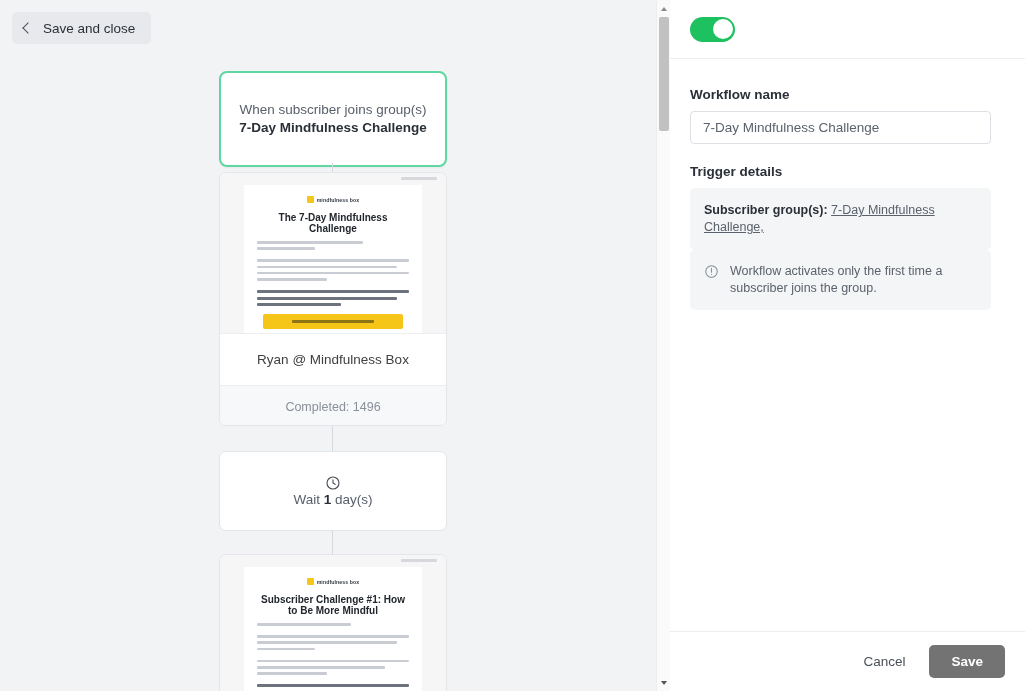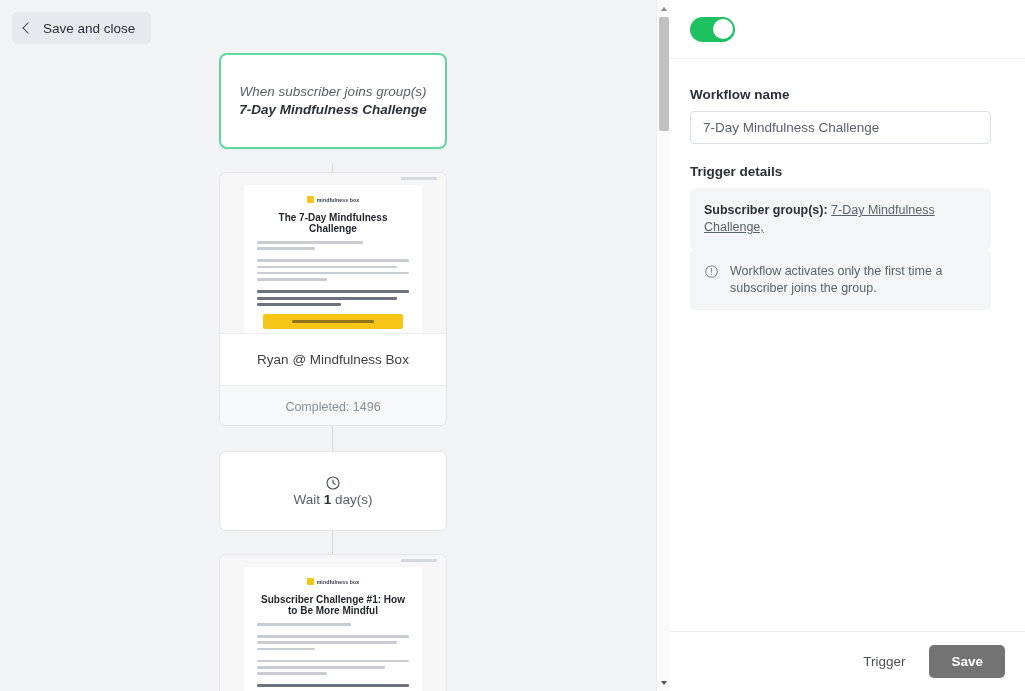--- a/index.html
+++ b/index.html
@@ -33,24 +33,23 @@
 
   .flow{
     position:absolute;left:0;top:0;width:660px;height:691px;
   }
   .node{
     position:absolute;left:219px;width:228px;
     background:#ffffff;border:1px solid #e3e5e9;border-radius:7px;
     box-sizing:border-box;
   }
   .node.trigger{
-    top:53px;height:96px;border:2px solid #5fd7a0;border-radius:8px;
+    top:71px;height:96px;border:2px solid #5fd7a0;border-radius:8px;
     display:flex;align-items:center;justify-content:center;
     box-shadow:0 1px 2px rgba(20,30,50,.04);
-    font-style:italic;
   }
   .trigger-text{
     text-align:center;font-size:13.5px;line-height:18px;color:#585f6a;
     padding:0 18px;
   }
   .trigger-text b{color:#2b3038;font-weight:700;}
 
   .node.email{padding:0;overflow:hidden;}
   .node.email1{top:172px;height:254px;}
   .node.email2{top:554px;height:200px;}
@@ -344,18 +343,18 @@
             <path d="M12 7v6" stroke-linecap="round"></path>
             <circle cx="12" cy="16.7" r="0.9" fill="#8a9099" stroke="none"></circle>
           </svg>
         </span>
         <span class="info-text">Workflow activates only the first time a subscriber joins the group.</span>
       </div>
 
     </div>
 
     <div class="side-foot">
-      <button class="btn-cancel">Trigger</button>
+      <button class="btn-cancel">Cancel</button>
       <button class="btn-save">Save</button>
     </div>
   </div>
 
 </div>
 
 </body></html>

